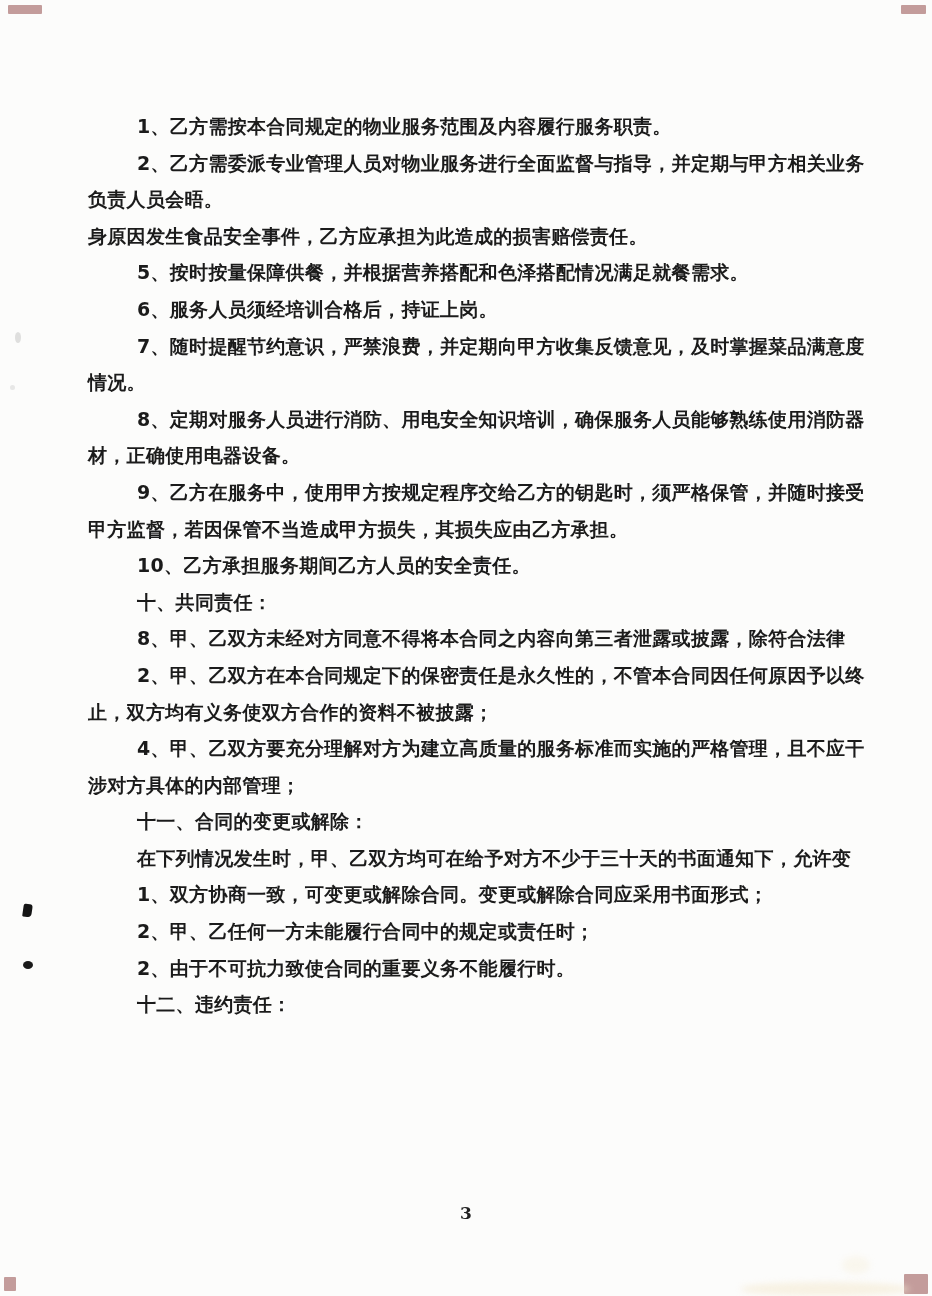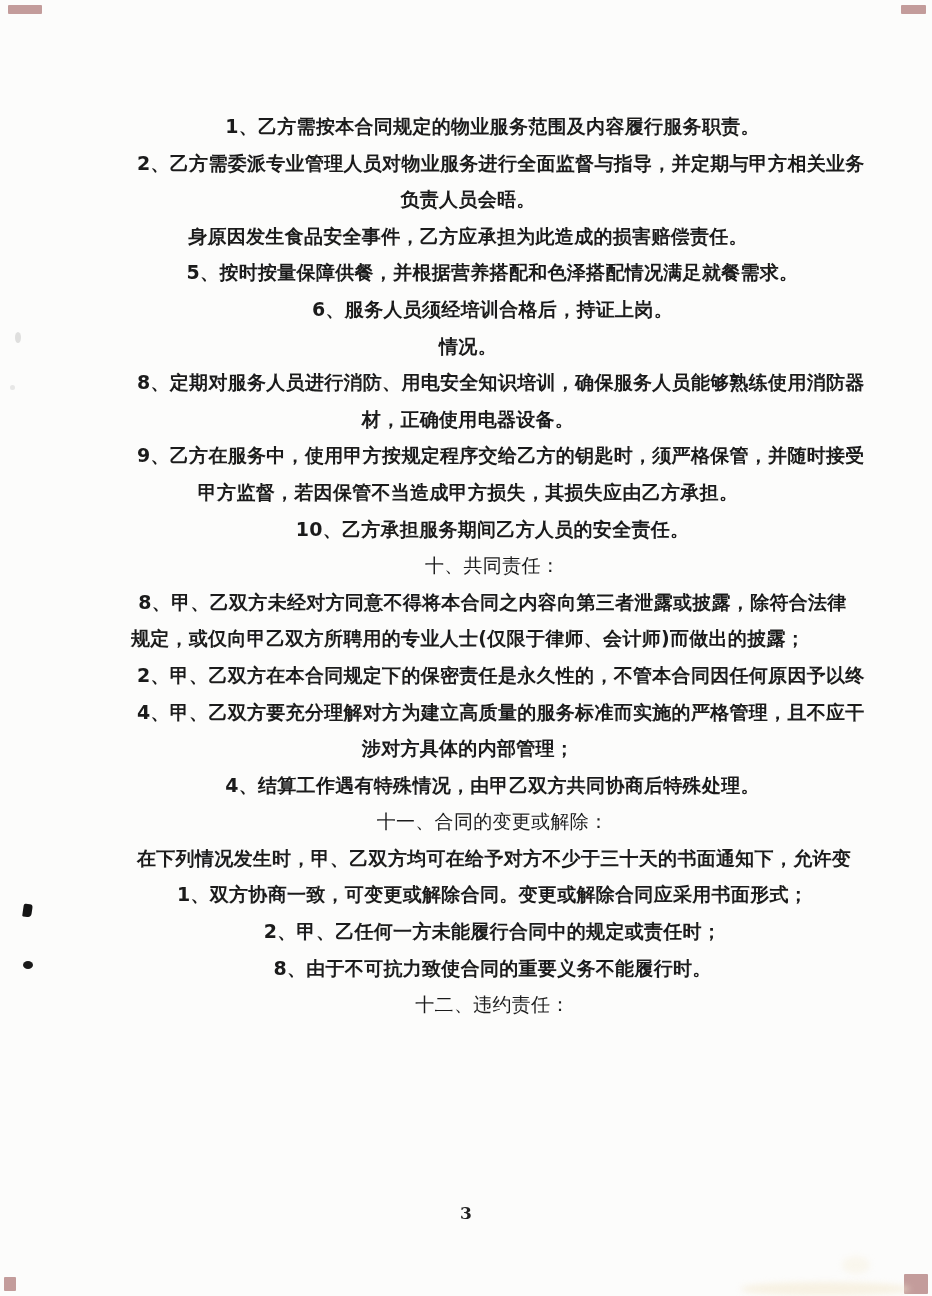--- a/index.html
+++ b/index.html
@@ -12,33 +12,32 @@
   }
   .page {
     position: absolute; inset: 0;
     background: var(--paper, #fcfcfb);
     overflow: hidden;
   }
   .content {
     position: absolute;
     left: 88px; top: 108px;
     width: 760px;
-    text-align: center;
   }
   .line {
     height: 36.6px;
     line-height: 36.6px;
     font-size: 19px;
     font-weight: 700;
     color: var(--ink, #1b1b1b);
     white-space: nowrap;
     letter-spacing: 0.3px;
   }
   .line.indent { padding-left: 49px; }
-  .line.heading { font-weight: 400; }
+  .line.heading { font-weight: 700; }
   .page-number {
     position: absolute;
     top: 1203px; left: 0;
     width: 100%;
     text-align: center;
     font-size: 17px;
     font-weight: 700;
     color: #222222;
     font-family: "DejaVu Serif", serif;
   }
@@ -90,38 +89,38 @@
 
 <div class="page">
 
   <div class="content" id="doc-lines">
       <div class="line indent">1、乙方需按本合同规定的物业服务范围及内容履行服务职责。</div>
       <div class="line indent">2、乙方需委派专业管理人员对物业服务进行全面监督与指导，并定期与甲方相关业务</div>
       <div class="line">负责人员会晤。</div>
       <div class="line">身原因发生食品安全事件，乙方应承担为此造成的损害赔偿责任。</div>
       <div class="line indent">5、按时按量保障供餐，并根据营养搭配和色泽搭配情况满足就餐需求。</div>
       <div class="line indent">6、服务人员须经培训合格后，持证上岗。</div>
+      <div class="line indent">7、随时提醒节约意识，严禁浪费，并定期向甲方收集反馈意见，及时掌握菜品满意度</div>
       <div class="line">情况。</div>
       <div class="line indent">8、定期对服务人员进行消防、用电安全知识培训，确保服务人员能够熟练使用消防器</div>
       <div class="line">材，正确使用电器设备。</div>
       <div class="line indent">9、乙方在服务中，使用甲方按规定程序交给乙方的钥匙时，须严格保管，并随时接受</div>
       <div class="line">甲方监督，若因保管不当造成甲方损失，其损失应由乙方承担。</div>
       <div class="line indent">10、乙方承担服务期间乙方人员的安全责任。</div>
       <div class="line indent heading">十、共同责任：</div>
       <div class="line indent">8、甲、乙双方未经对方同意不得将本合同之内容向第三者泄露或披露，除符合法律</div>
-      <div class="line">规定，或仅向甲乙双方所聘用的专业人士(仅限于律师、会计师)而做出的披露；</div>
       <div class="line indent">2、甲、乙双方在本合同规定下的保密责任是永久性的，不管本合同因任何原因予以终</div>
+      <div class="line">止，双方均有义务使双方合作的资料不被披露；</div>
       <div class="line indent">4、甲、乙双方要充分理解对方为建立高质量的服务标准而实施的严格管理，且不应干</div>
       <div class="line">涉对方具体的内部管理；</div>
-      <div class="line indent">4、结算工作遇有特殊情况，由甲乙双方共同协商后特殊处理。</div>
       <div class="line indent heading">十一、合同的变更或解除：</div>
       <div class="line indent">在下列情况发生时，甲、乙双方均可在给予对方不少于三十天的书面通知下，允许变</div>
       <div class="line indent">1、双方协商一致，可变更或解除合同。变更或解除合同应采用书面形式；</div>
       <div class="line indent">2、甲、乙任何一方未能履行合同中的规定或责任时；</div>
-      <div class="line indent">8、由于不可抗力致使合同的重要义务不能履行时。</div>
+      <div class="line indent">2、由于不可抗力致使合同的重要义务不能履行时。</div>
       <div class="line indent heading">十二、违约责任：</div>
     </div>
 
   <div class="page-number">3</div>
 
   <div class="corner tl"></div>
   <div class="corner tr"></div>
   <div class="corner bl"></div>
   <div class="corner br"></div>
 

